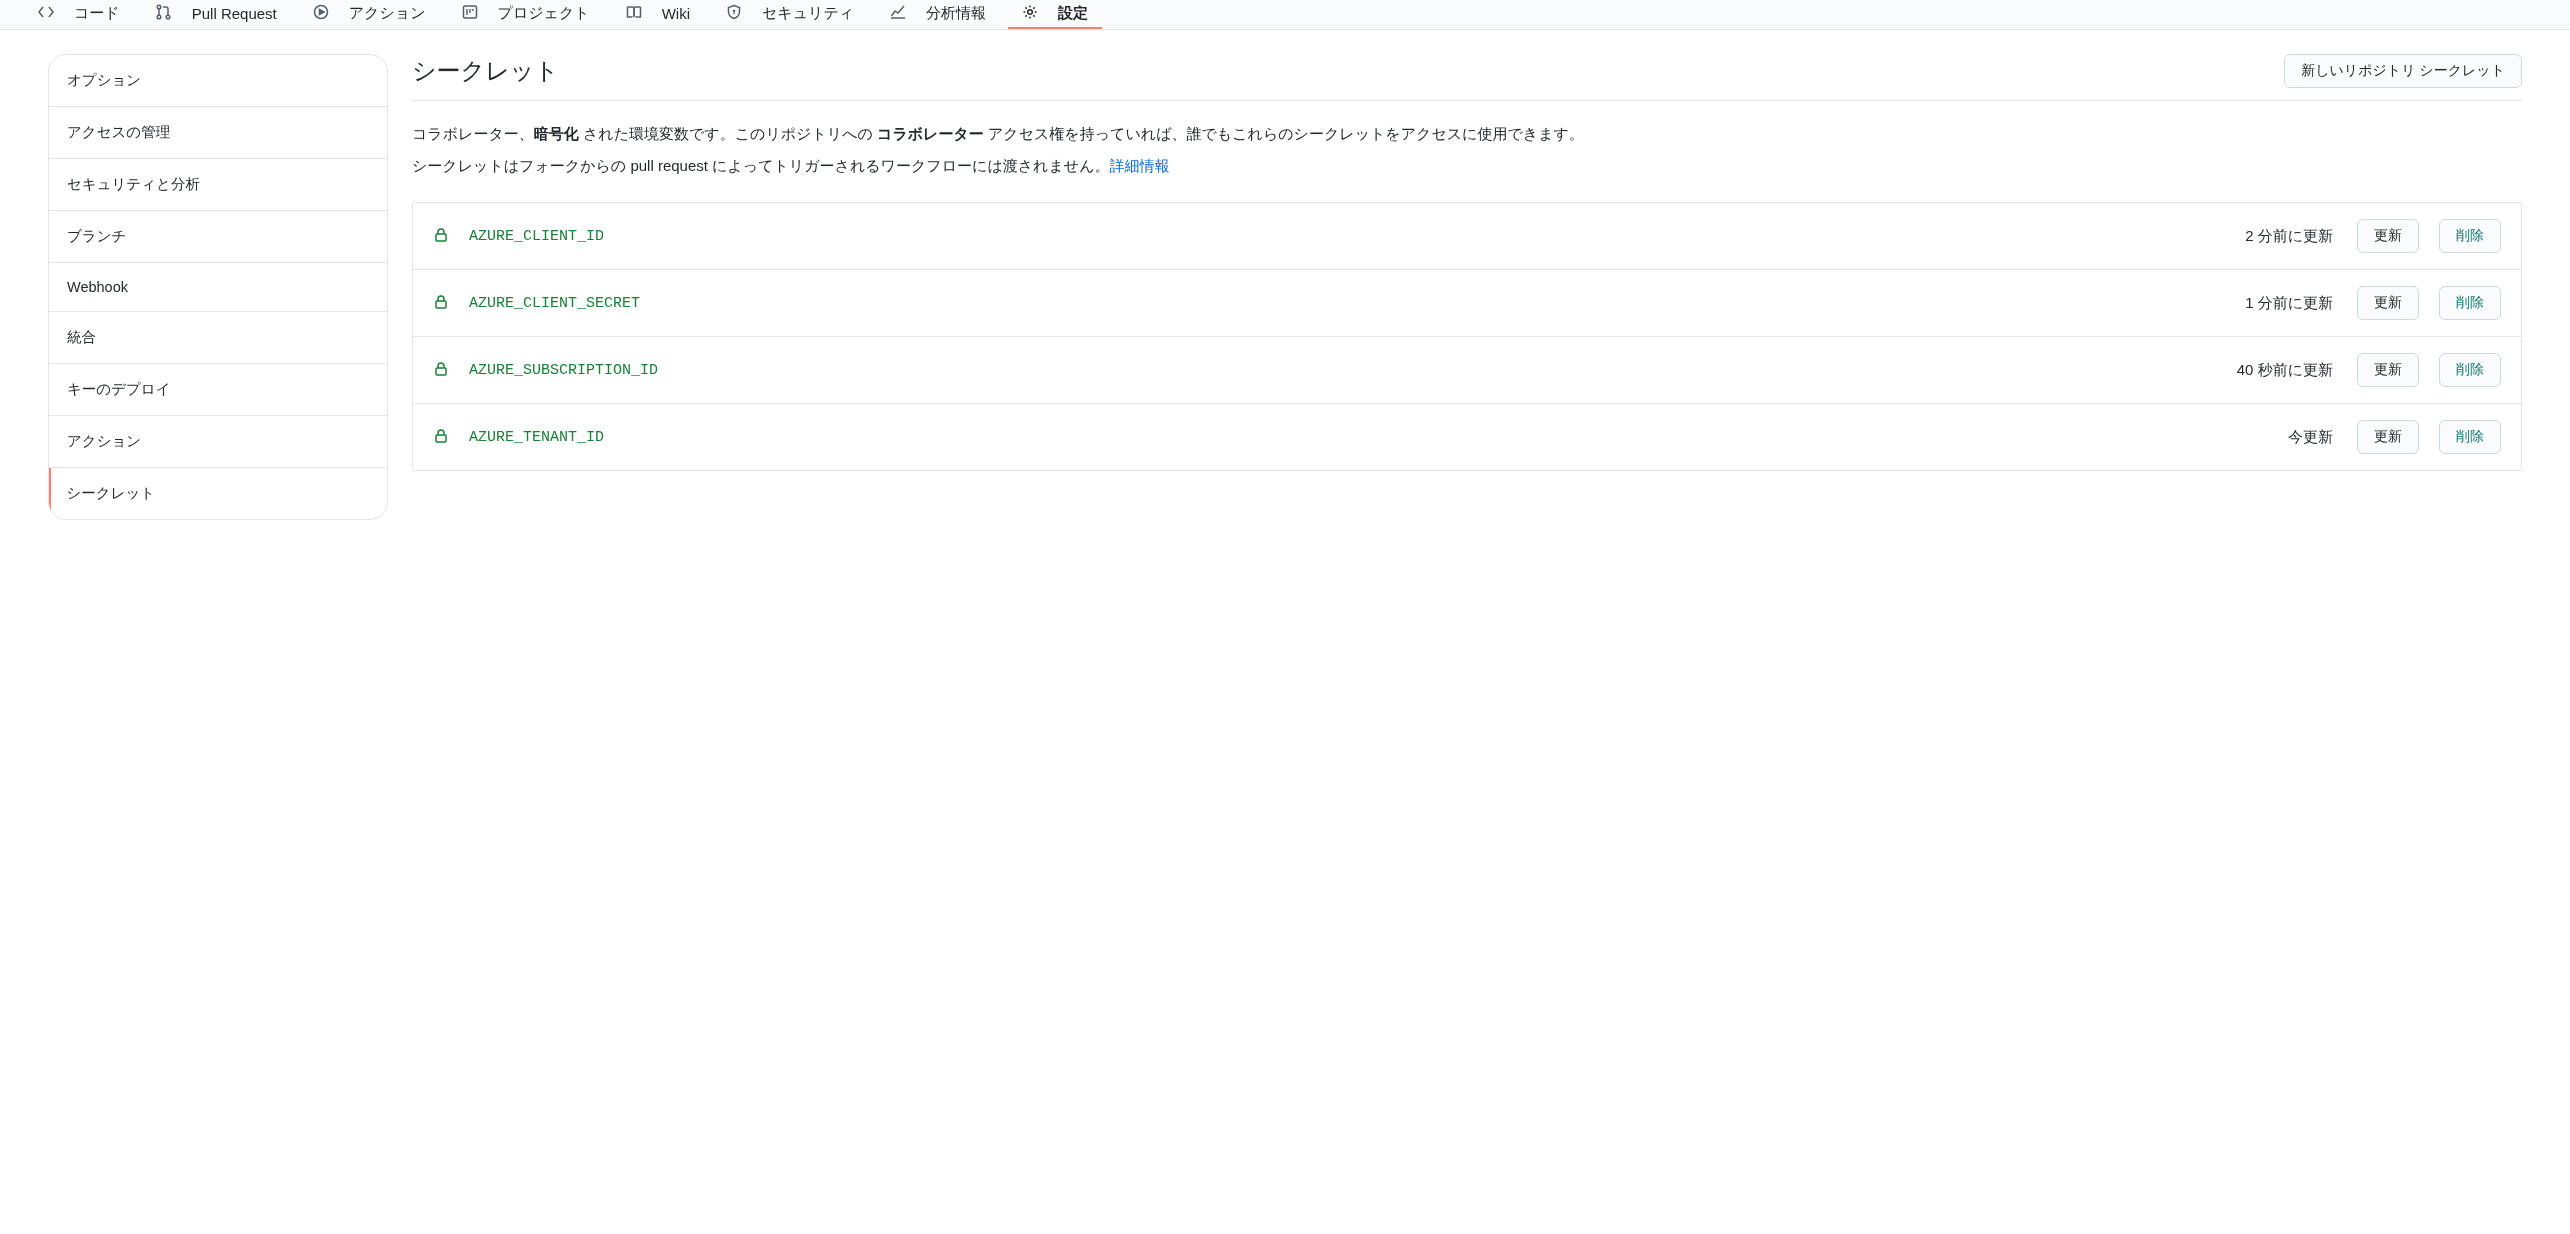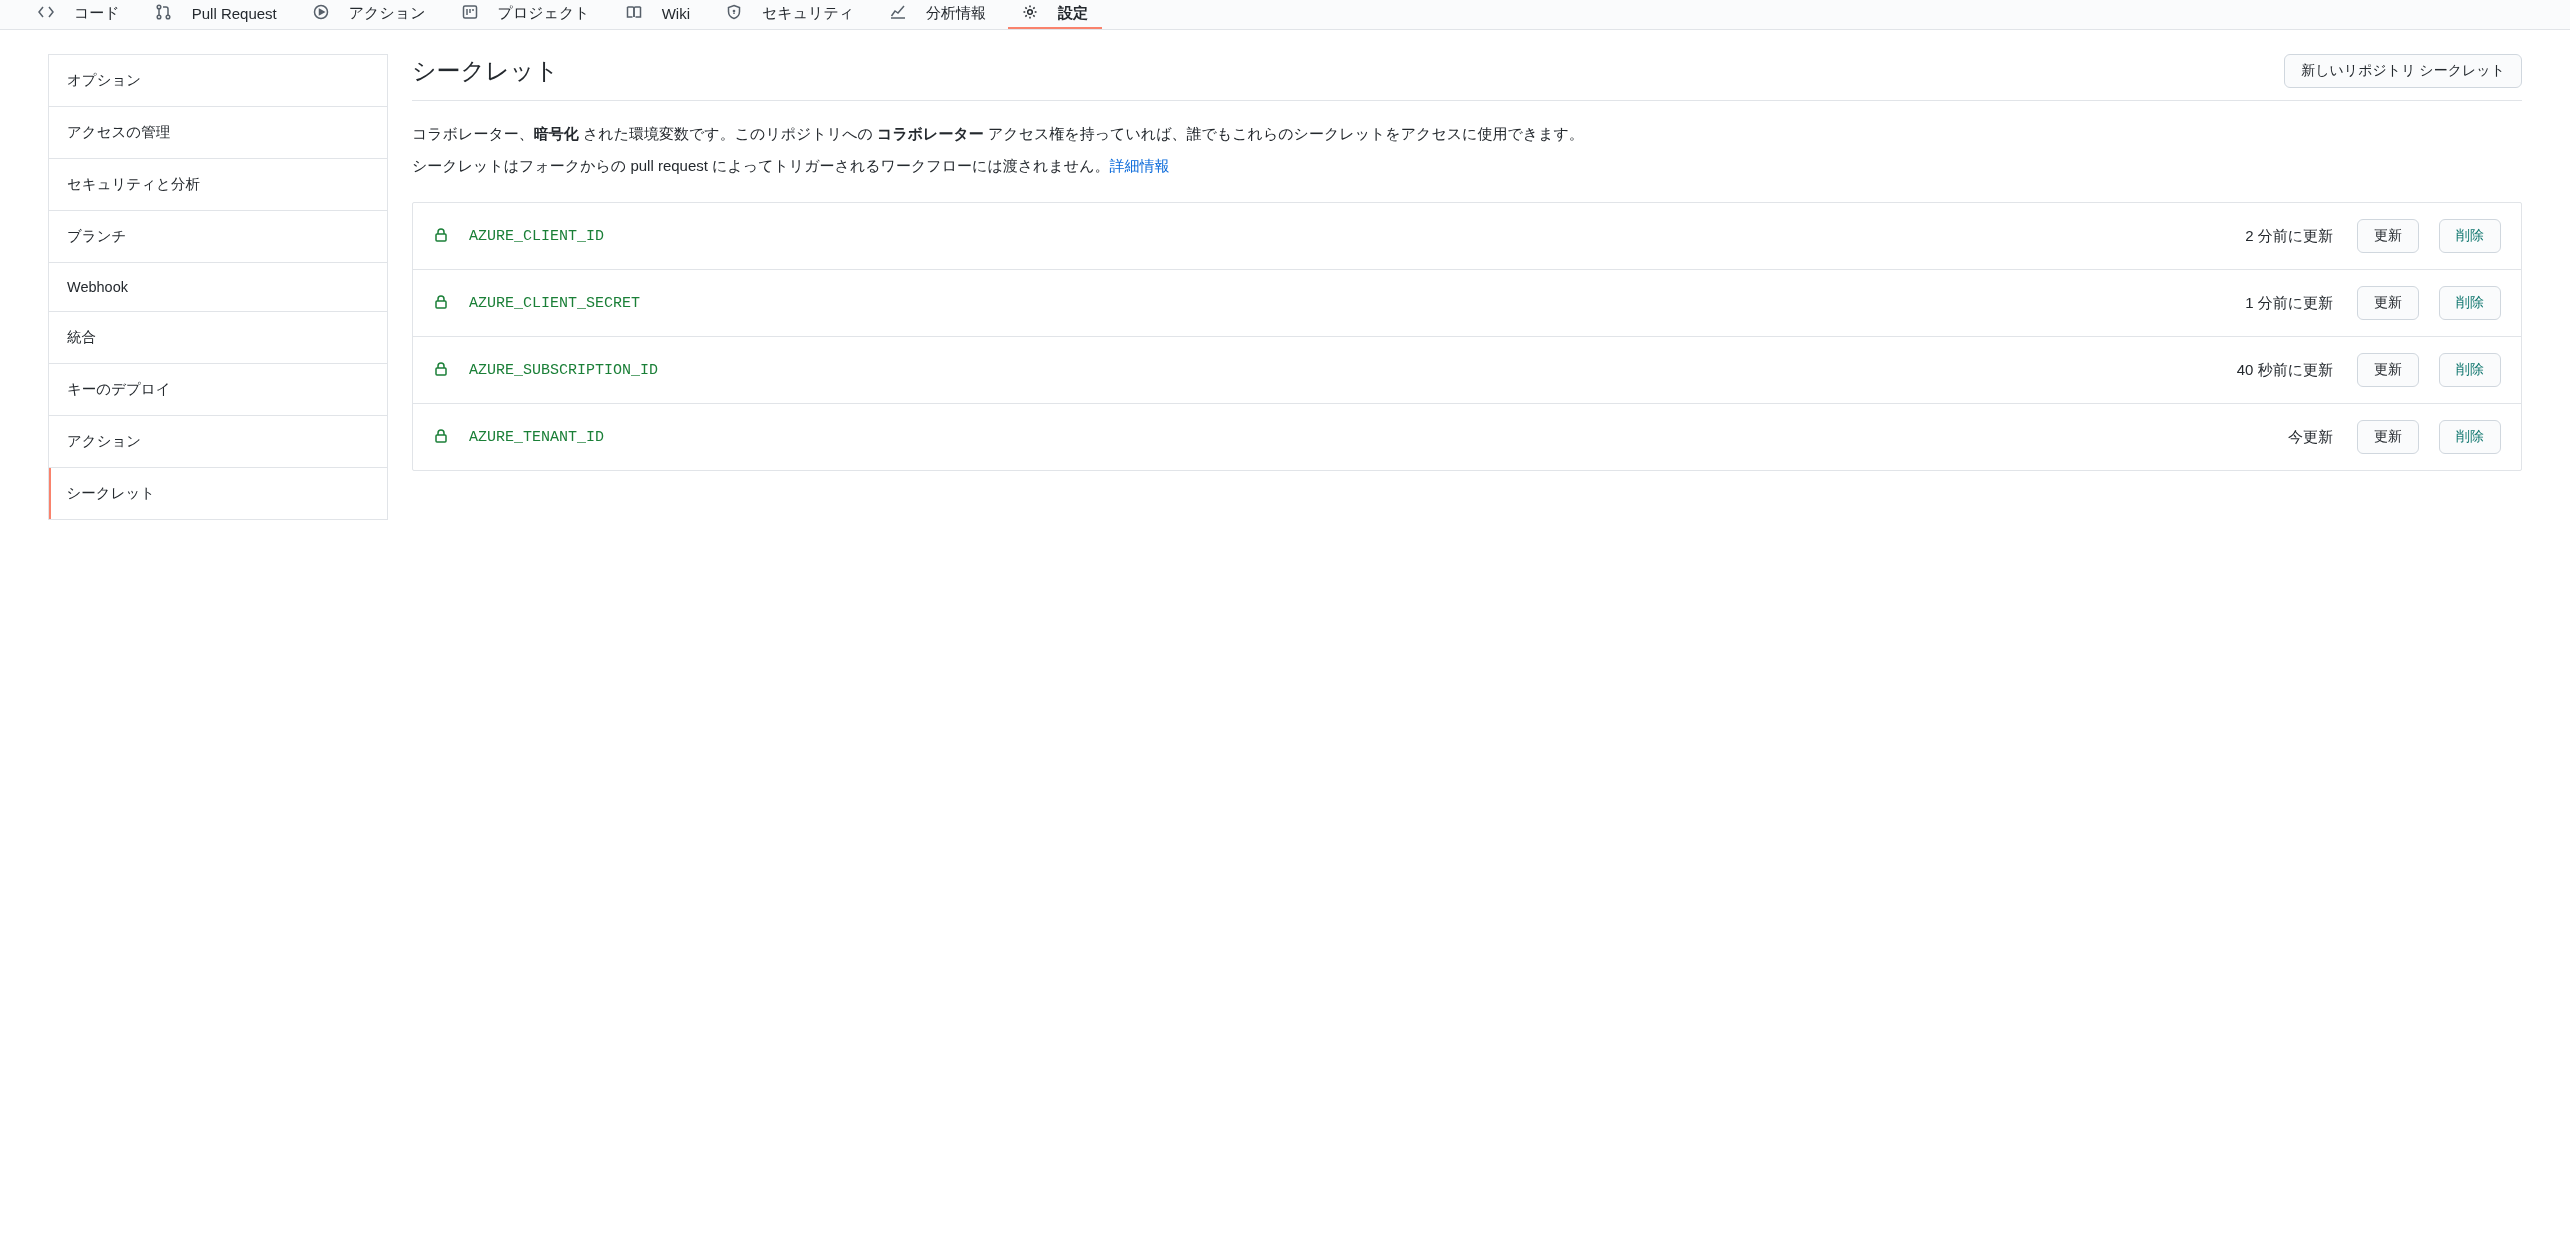--- a/index.html
+++ b/index.html
@@ -3,21 +3,21 @@
 <meta charset="utf-8">
 <style>
 * { margin:0; padding:0; box-sizing:border-box; }
 body { font-family:-apple-system,BlinkMacSystemFont,"Segoe UI",Helvetica,Arial,sans-serif; color:#24292e; background:#fff; font-size:14px; }
 .tabnav { background:#fafbfc; border-bottom:1px solid #e1e4e8; padding:0 24px; display:flex; gap:8px; }
 .tabnav-item { display:flex; align-items:center; gap:20px; padding:4px 14px; color:#24292e; font-size:15px; cursor:pointer; border-bottom:2px solid transparent; }
 .tabnav-item.active { font-weight:600; border-bottom:2px solid #f9826c; }
 .tabnav-item svg { width:16px; height:16px; fill:none; stroke:#57606a; }
 .tabnav-item.active svg { stroke:#24292e; }
 .container { display:flex; padding:24px 48px; gap:24px; }
-.sidebar { width:340px; border:1px solid #e1e4e8; border-radius:0; background:#fff; overflow:hidden; }
+.sidebar { width:340px; border:1px solid #e1e4e8; border-radius:18px; background:#fff; overflow:hidden; }
 .sidebar-item { padding:16px 18px; border-bottom:1px solid #e1e4e8; font-size:14.5px; color:#24292e; cursor:pointer; }
 .sidebar-item:last-child { border-bottom:none; }
 .sidebar-item.active { border-left:2.5px solid #f9826c; padding-left:15.5px; }
 .main { flex:1; }
 .page-header { display:flex; align-items:center; justify-content:space-between; padding-bottom:12px; border-bottom:1px solid #e1e4e8; margin-bottom:20px; }
 .page-title { font-size:24px; font-weight:400; }
 .btn { padding:7px 16px; font-size:14px; border:1px solid #d0d7de; border-radius:6px; background:#fafbfc; color:#24292e; cursor:pointer; white-space:nowrap; }
 .btn-danger { color:#0f766e; }
 .desc-block { margin-bottom:24px; line-height:1.7; font-size:15px; color:#24292e; }
 .desc-block p { margin-bottom:6px; }

